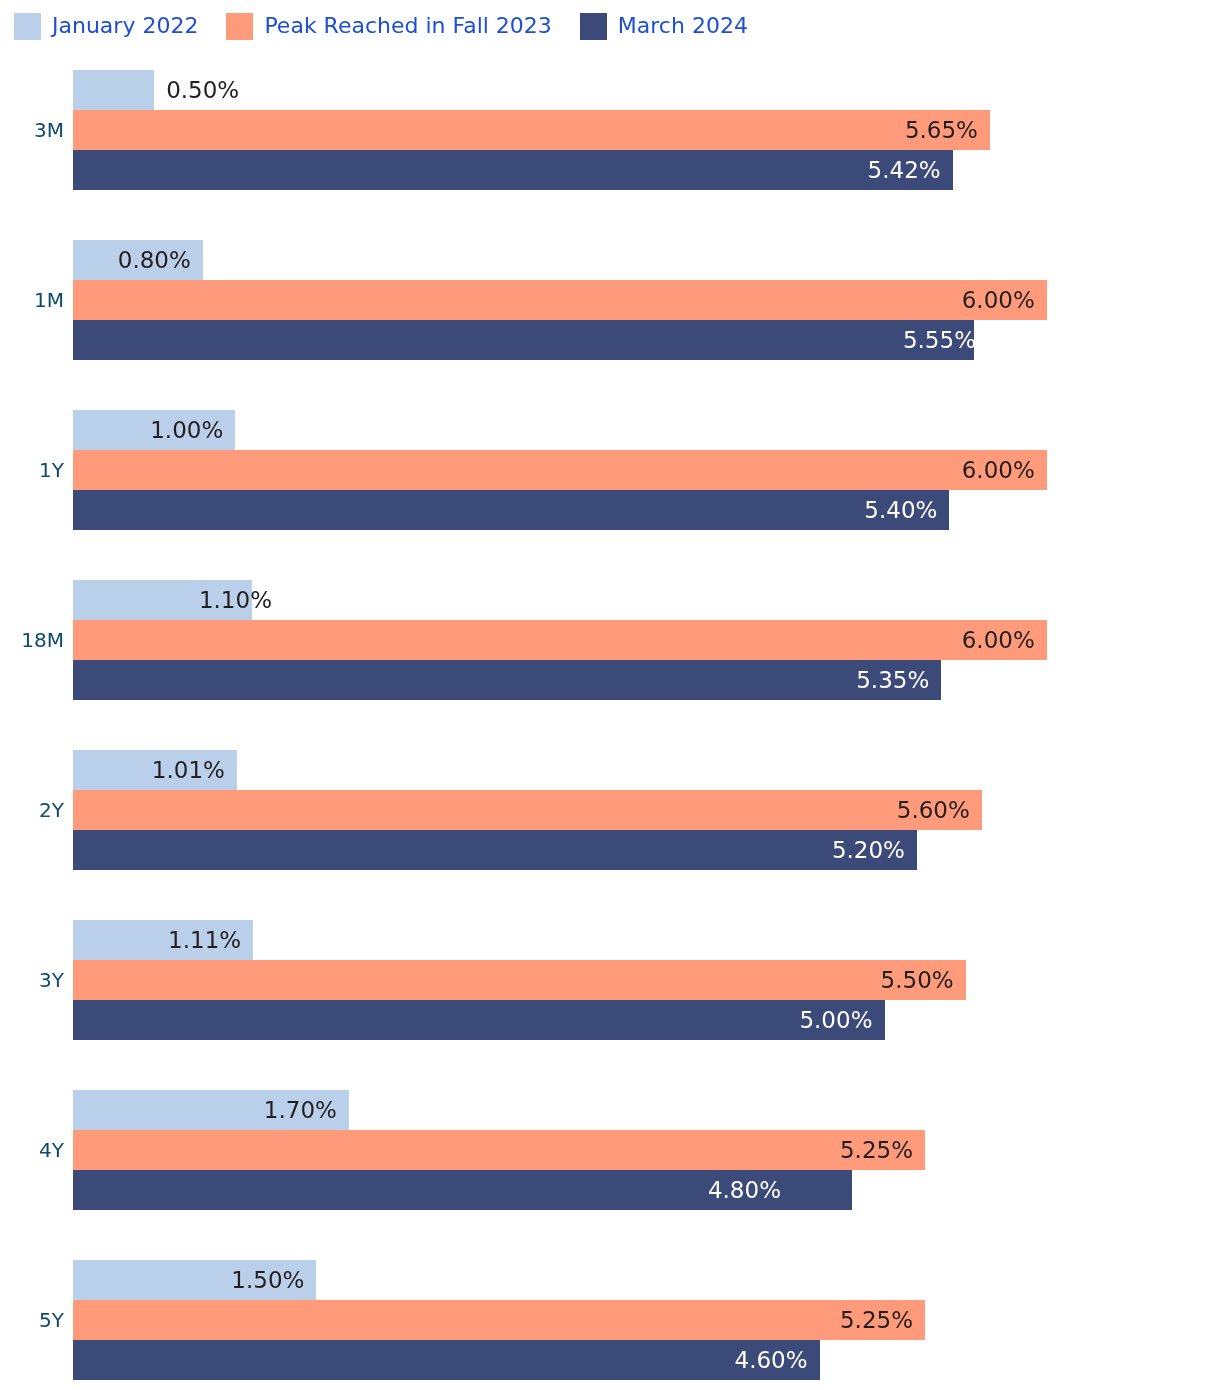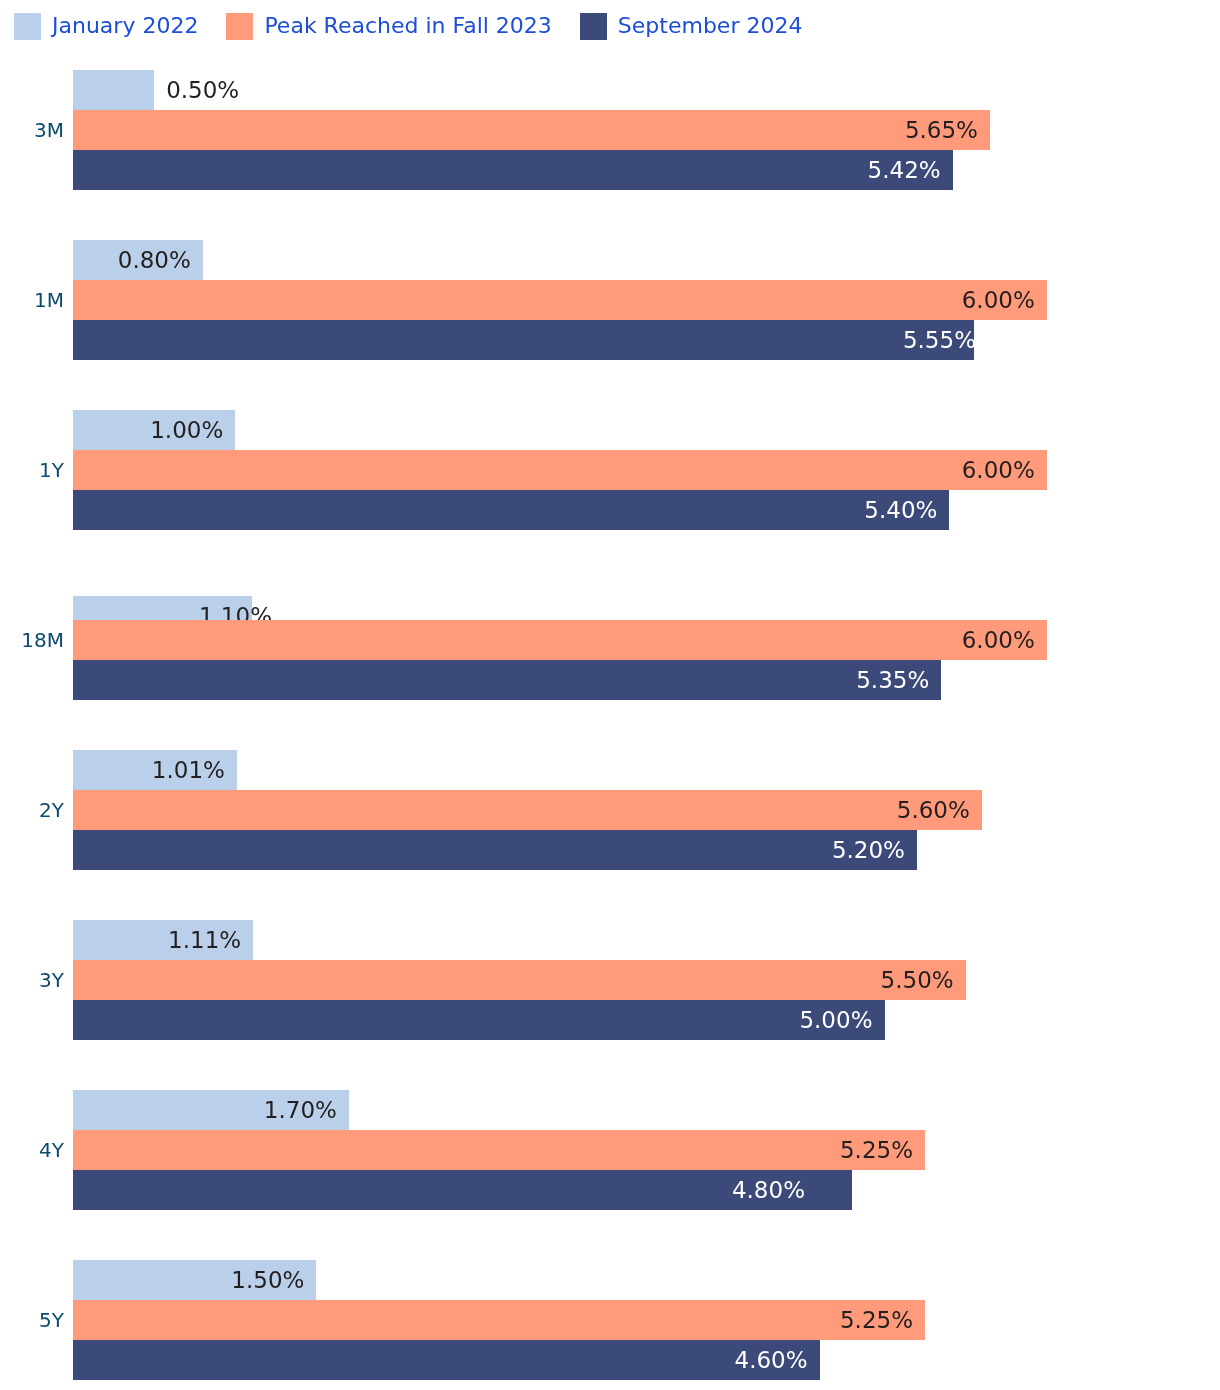--- a/index.html
+++ b/index.html
@@ -106,21 +106,21 @@
     <div class="legend-item">
       <span class="legend-swatch" style="background: rgb(186, 207, 233);"></span>
       <span class="legend-label">January 2022</span>
     </div>
     <div class="legend-item">
       <span class="legend-swatch" style="background: rgb(255, 155, 123);"></span>
       <span class="legend-label">Peak Reached in Fall 2023</span>
     </div>
     <div class="legend-item">
       <span class="legend-swatch" style="background: rgb(60, 74, 122);"></span>
-      <span class="legend-label">September 2024</span>
+      <span class="legend-label">March 2024</span>
     </div>
   </div>
 
 <div id="plot">
     <div class="group" style="top: 70px;">
       <div class="cat-label">3M</div>
       <div class="bar-row" style="top: 0px; width: 81.15px;">
         <div class="bar" style="width: 81.15px; background: rgb(186, 207, 233);"></div>
         <span class="bar-value outside v-dark">0.50%</span>
       </div>
@@ -158,21 +158,21 @@
         <div class="bar" style="width: 973.8px; background: rgb(255, 155, 123);"></div>
         <span class="bar-value inside v-dark">6.00%</span>
       </div>
       <div class="bar-row" style="top: 80px; width: 876.42px;">
         <div class="bar" style="width: 876.42px; background: rgb(60, 74, 122);"></div>
         <span class="bar-value inside v-light">5.40%</span>
       </div>
     </div>
     <div class="group" style="top: 580px;">
       <div class="cat-label">18M</div>
-      <div class="bar-row" style="top: 16px; width: 211px;">
+      <div class="bar-row" style="top: 0px; width: 211px;">
         <div class="bar" style="width: 178.53px; background: rgb(186, 207, 233);"></div>
         <span class="bar-value inside v-dark">1.10%</span>
       </div>
       <div class="bar-row" style="top: 40px; width: 973.8px;">
         <div class="bar" style="width: 973.8px; background: rgb(255, 155, 123);"></div>
         <span class="bar-value inside v-dark">6.00%</span>
       </div>
       <div class="bar-row" style="top: 80px; width: 868.305px;">
         <div class="bar" style="width: 868.305px; background: rgb(60, 74, 122);"></div>
         <span class="bar-value inside v-light">5.35%</span>
@@ -211,21 +211,21 @@
     <div class="group" style="top: 1090px;">
       <div class="cat-label">4Y</div>
       <div class="bar-row" style="top: 0px; width: 275.91px;">
         <div class="bar" style="width: 275.91px; background: rgb(186, 207, 233);"></div>
         <span class="bar-value inside v-dark">1.70%</span>
       </div>
       <div class="bar-row" style="top: 40px; width: 852.075px;">
         <div class="bar" style="width: 852.075px; background: rgb(255, 155, 123);"></div>
         <span class="bar-value inside v-dark">5.25%</span>
       </div>
-      <div class="bar-row" style="top: 80px; width: 720px; padding-left: 24px;">
+      <div class="bar-row" style="top: 80px; width: 720px;">
         <div class="bar" style="width: 779.04px; background: rgb(60, 74, 122);"></div>
         <span class="bar-value inside v-light">4.80%</span>
       </div>
     </div>
     <div class="group" style="top: 1260px;">
       <div class="cat-label">5Y</div>
       <div class="bar-row" style="top: 0px; width: 243.45px;">
         <div class="bar" style="width: 243.45px; background: rgb(186, 207, 233);"></div>
         <span class="bar-value inside v-dark">1.50%</span>
       </div>

